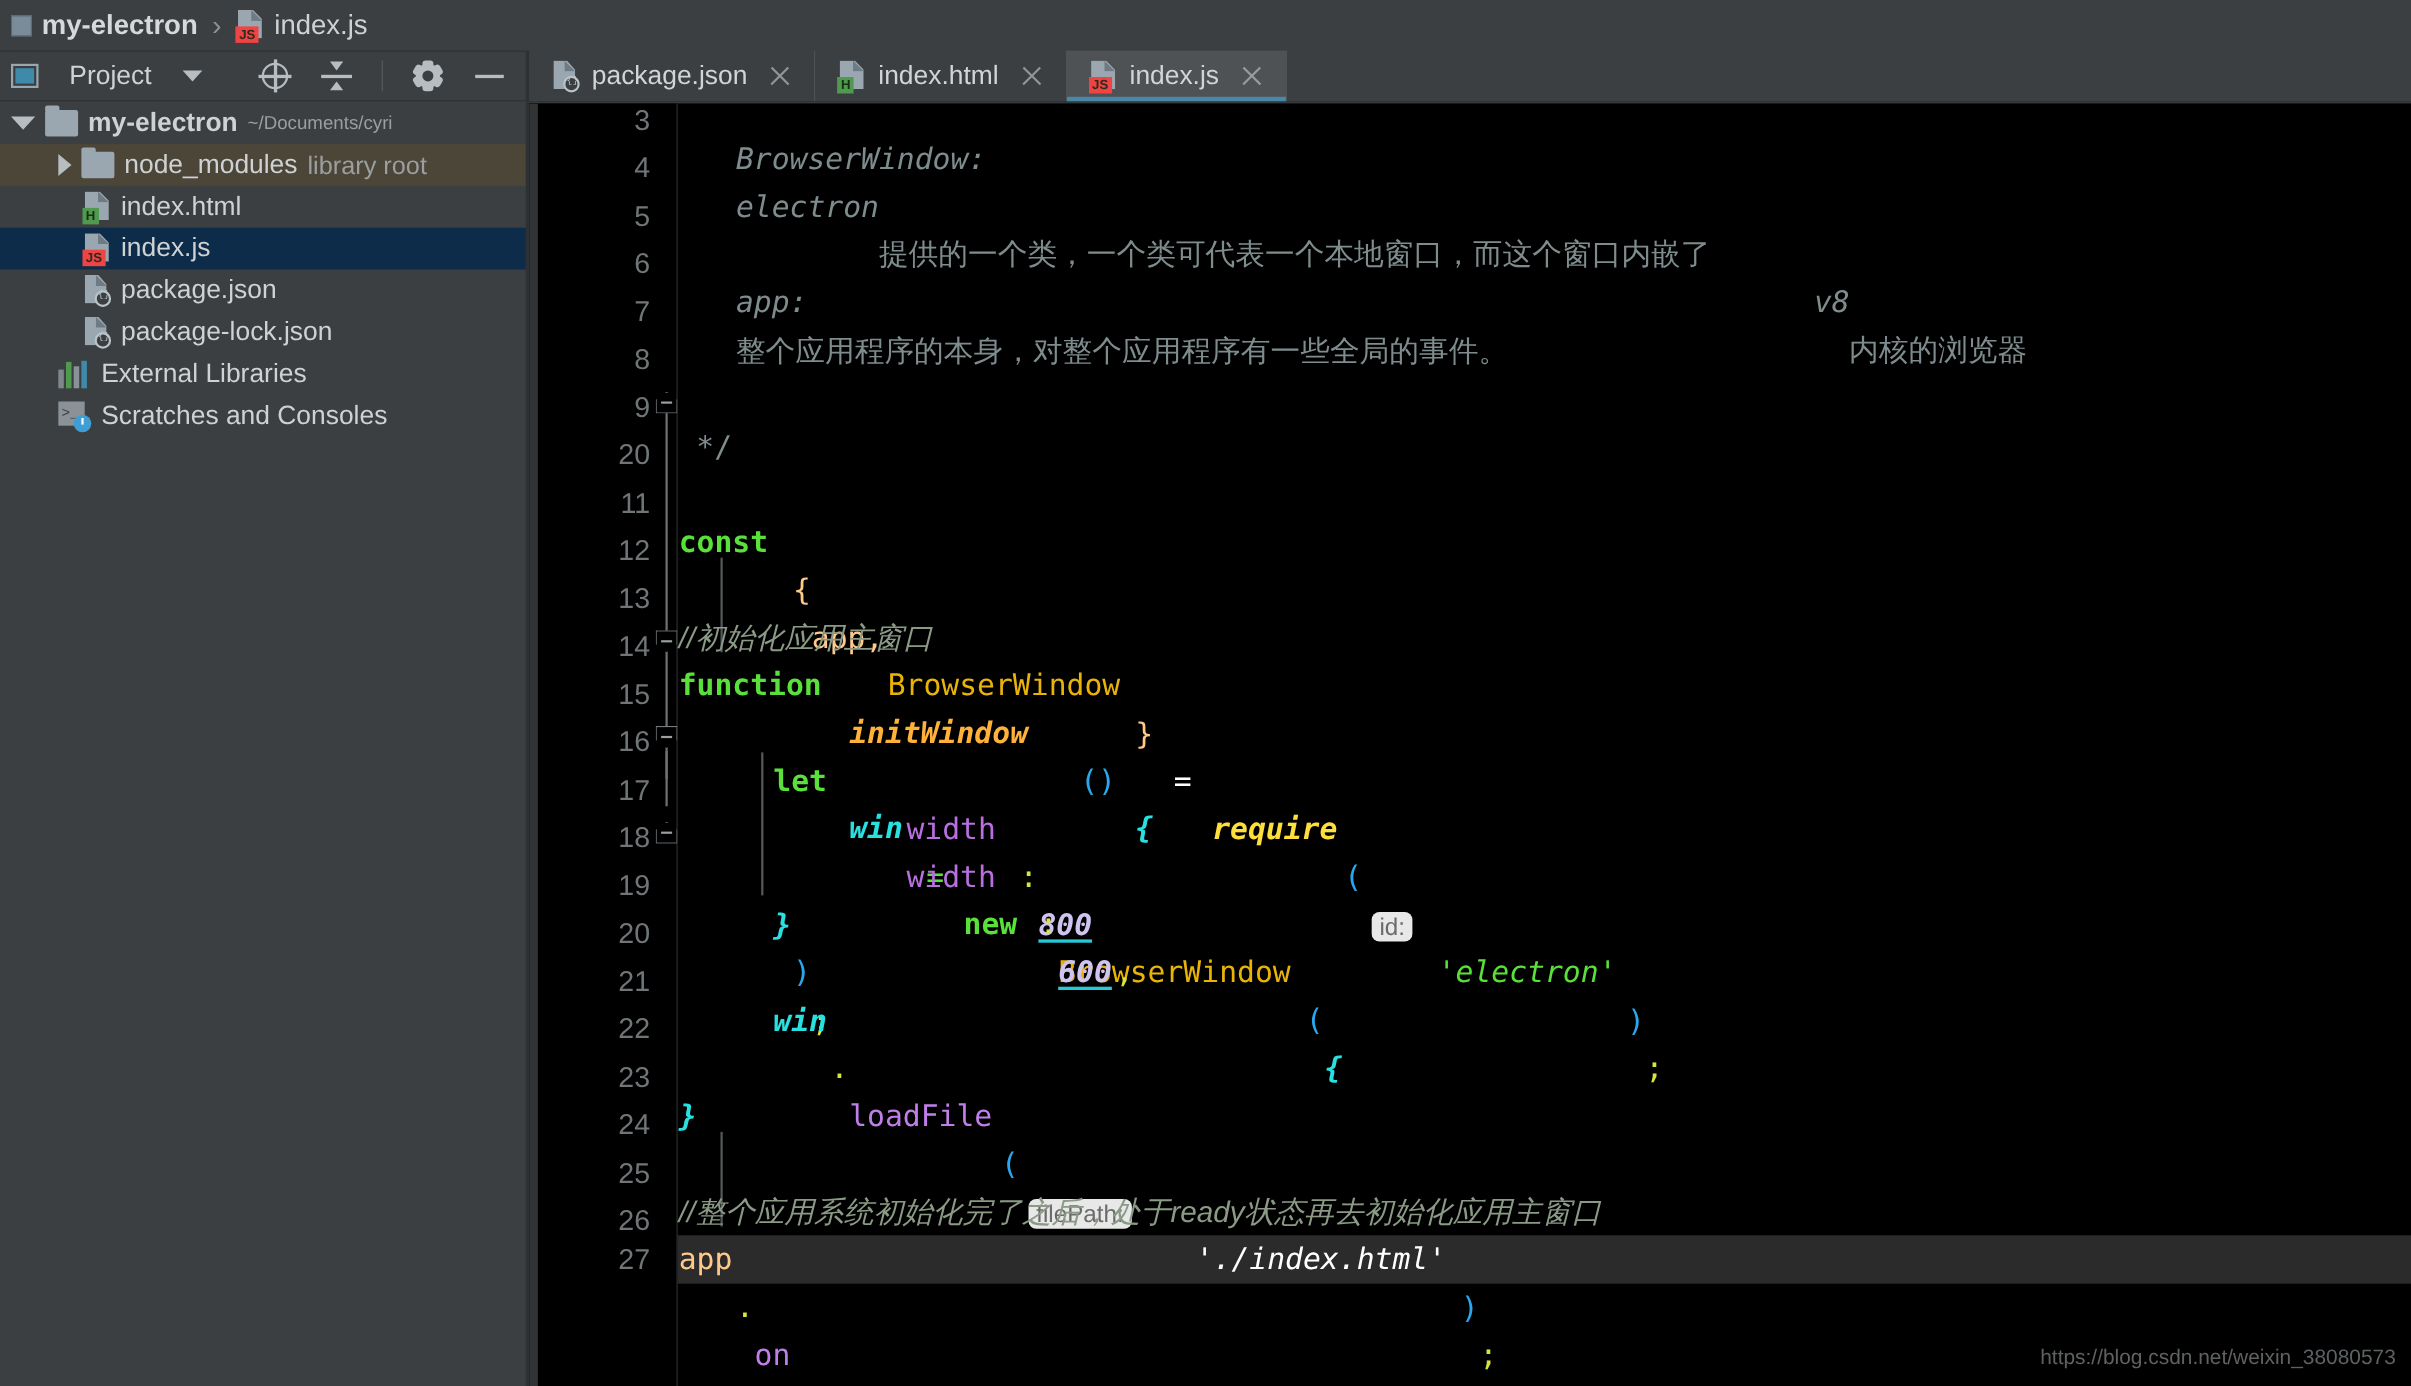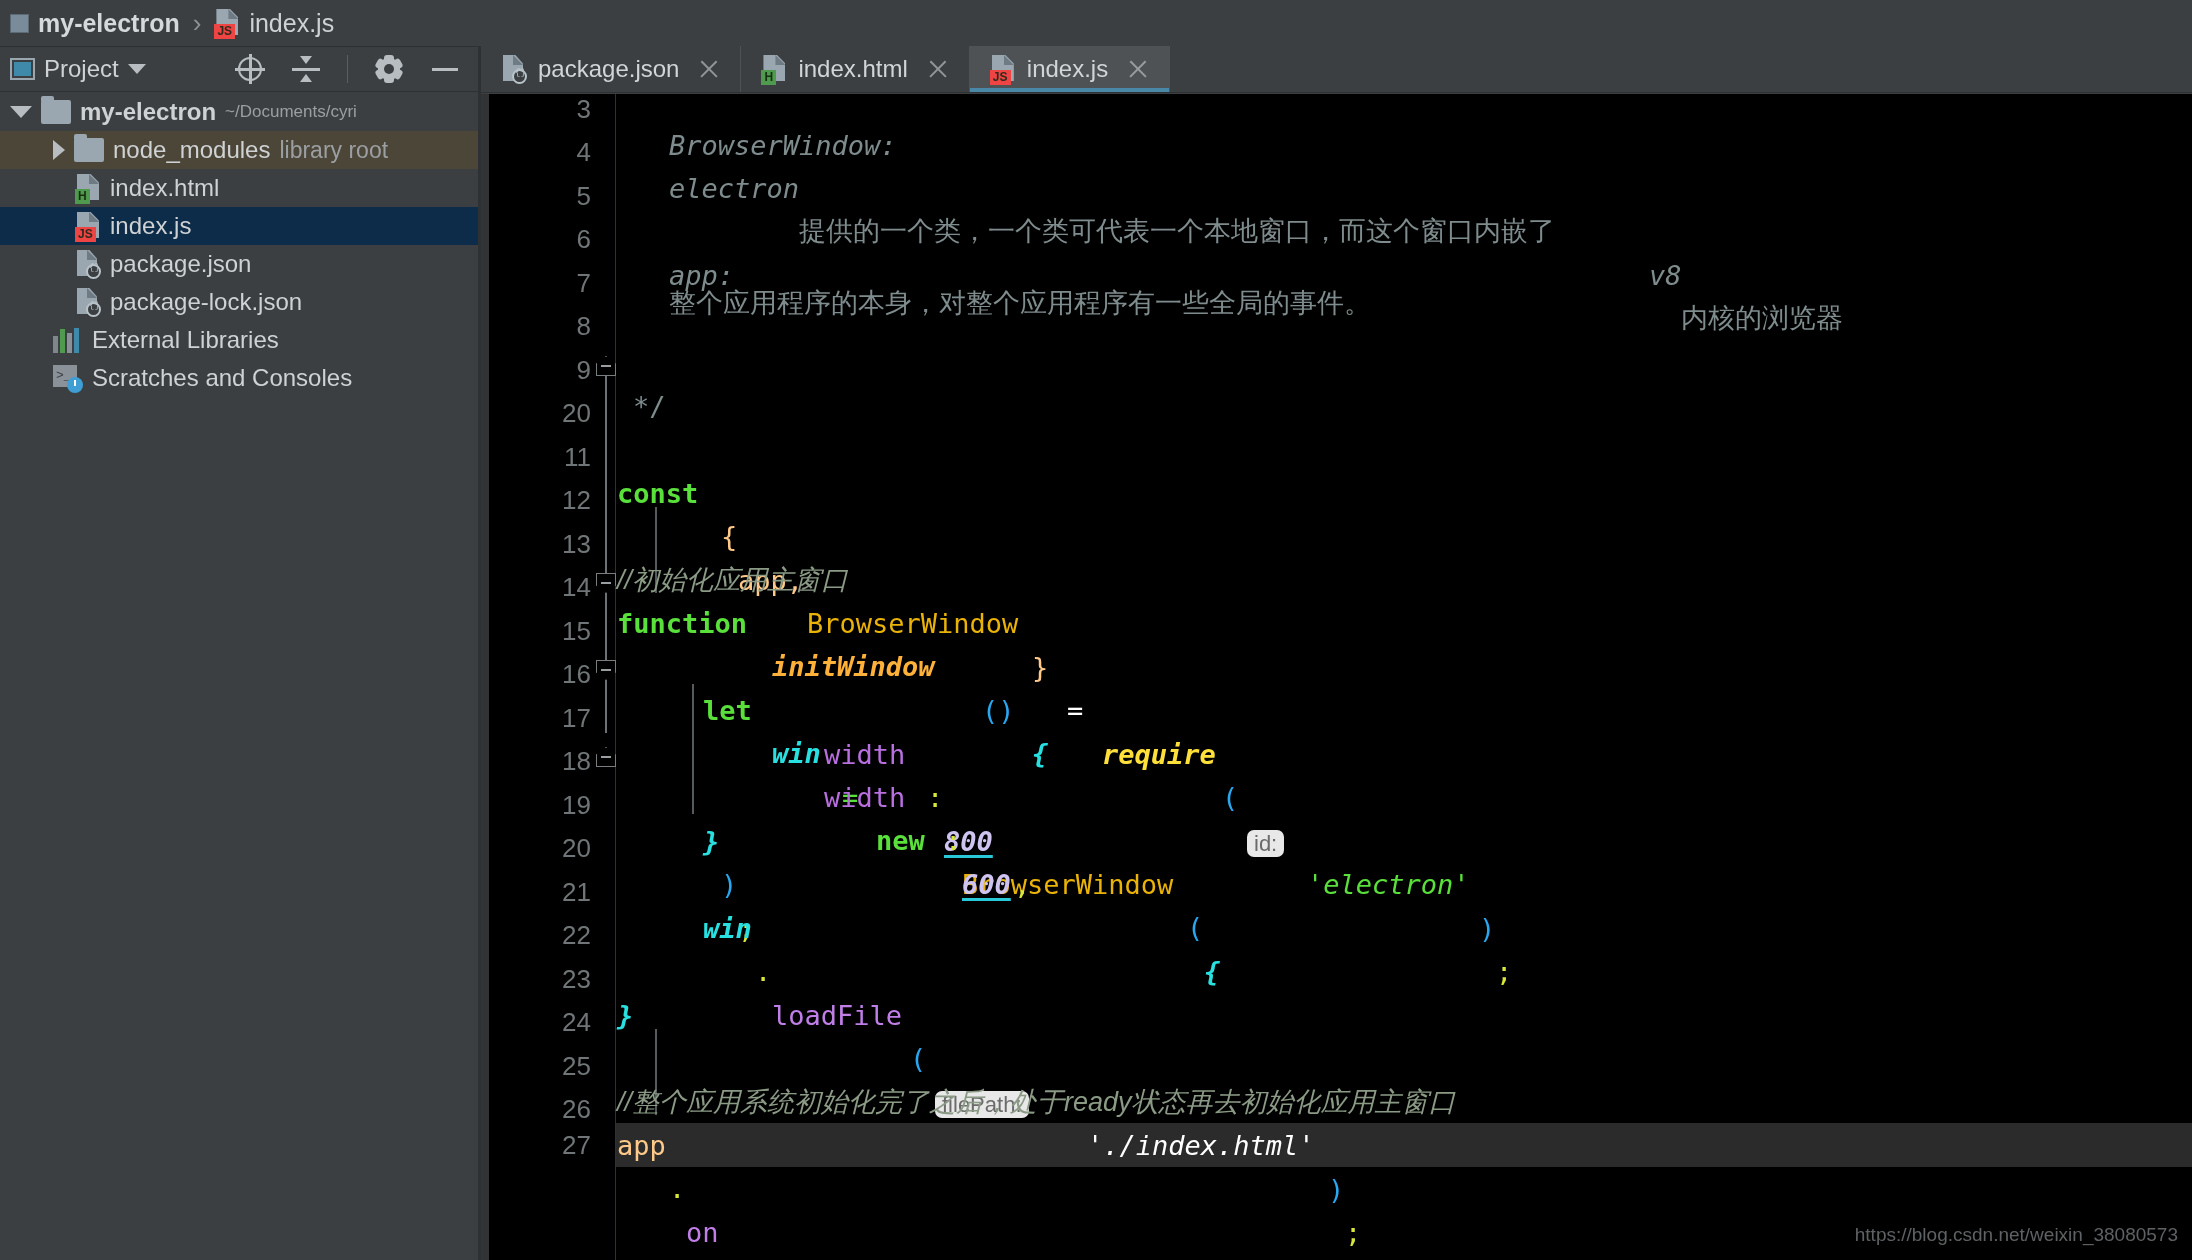--- a/index.html
+++ b/index.html
@@ -63,21 +63,21 @@
     content: "{}"; position: absolute; left: 1px; top: -3px;
     font-size: 9px; color: #b9c3ca; font-family: "Liberation Mono", monospace;
   }
 
   
   .tw-header {
     position: absolute; left: 0; top: 46px; width: 478px; height: 46px;
     background: #3c3f41; border-top: 1px solid #2e3133; border-bottom: 1px solid #2e3133;
     display: flex; align-items: center; padding: 0 10px;
   }
-  .tw-title-grp { display: flex; align-items: center; gap: 9px; }
+  .tw-title-grp { display: flex; align-items: center; gap: 28px; }
   .tw-proj-icon {
     width: 25px; height: 22px; background: #3c3f41;
     border: 2px solid #9aa7b0; position: relative;
   }
   .tw-proj-icon::after {
     content: ""; position: absolute; left: 2px; top: 2px; right: 2px; bottom: 2px;
     background: #3f8aab;
   }
   .tw-title { font-size: 24px; color: #cfd2d4; }
   .caret-down {
@@ -508,21 +508,21 @@
         <span class="ltext c-comment" style="left:1032px;">v8</span>
         <span class="ltext c-comment" style="left:1064px;font-family:'Liberation Sans',sans-serif;font-style:normal;">内核的浏览器</span>
       </div>
 
       <div class="line" style="top:73px;"></div>
 
       <div class="line" style="top:116px;padding-left:26px;">
         <span class="ltext c-comment" style="left:52px;">app:</span>
       </div>
 
-      <div class="line" style="top:144px;text-align:center;">
+      <div class="line" style="top:160px;text-align:center;">
         <span class="ltext c-comment" style="left:52px;font-family:'Liberation Sans',sans-serif;font-style:normal;">整个应用程序的本身，对整个应用程序有一些全局的事件。</span>
       </div>
 
       <div class="line" style="top:203px;"></div>
 
       <div class="line" style="top:247px;">
         <span class="ltext c-comment" style="left:16px;font-style:normal;">*/</span>
       </div>
 
       <div class="line" style="top:290px;"></div>

